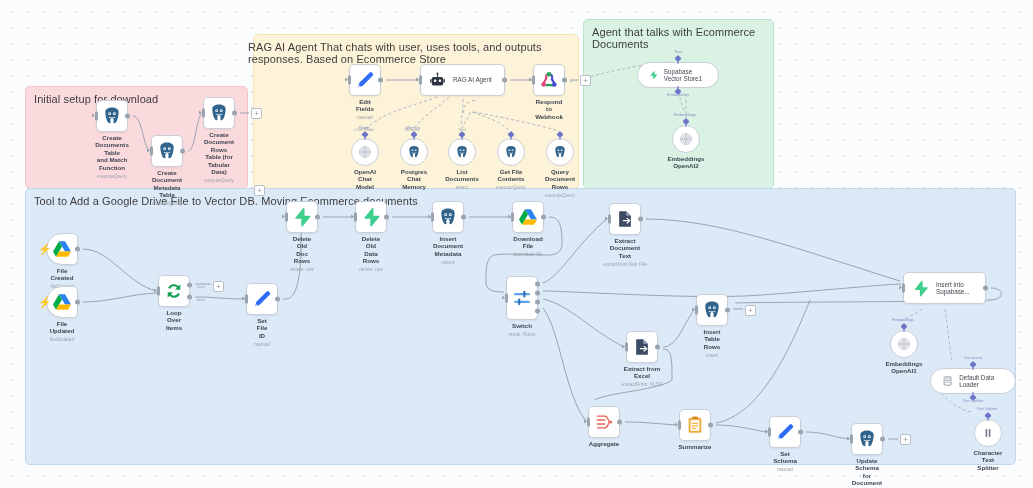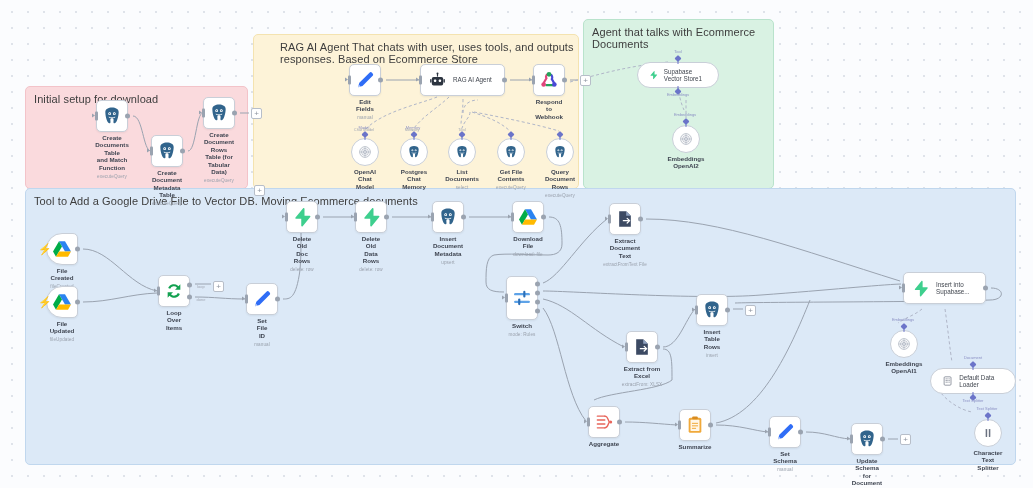--- a/index.html
+++ b/index.html
@@ -122,21 +122,21 @@
 </style>
 </head>
 <body>
 
 <div id="canvas"></div>
 
 <div id="stickies">
     <div class="sticky" style="left: 25px; top: 86px; width: 223px; height: 103px; background: rgb(250, 218, 221); border: 1px solid rgb(243, 195, 201); z-index: 1;"></div>
     <div class="sticky-title" style="left: 34px; top: 93px; width: 205px; z-index: 3;">Initial setup for download</div>
     <div class="sticky" style="left: 253px; top: 34px; width: 326px; height: 155px; background: rgb(253, 243, 216); border: 1px solid rgb(244, 227, 176); z-index: 1;"></div>
-    <div class="sticky-title" style="left: 280px; top: 41px; width: 300px; z-index: 3;">RAG AI Agent That chats with user, uses tools, and outputs responses. Based on Ecommerce Store</div>
+    <div class="sticky-title" style="left: 248px; top: 41px; width: 300px; z-index: 3;">RAG AI Agent That chats with user, uses tools, and outputs responses. Based on Ecommerce Store</div>
     <div class="sticky" style="left: 583px; top: 19px; width: 191px; height: 170px; background: rgb(217, 242, 227); border: 1px solid rgb(185, 227, 204); z-index: 1;"></div>
     <div class="sticky-title" style="left: 592px; top: 26px; width: 173px; z-index: 3;">Agent that talks with Ecommerce Documents</div>
     <div class="sticky" style="left: 25px; top: 188px; width: 991px; height: 277px; background: rgb(220, 233, 247); border: 1px solid rgb(192, 215, 238); z-index: 1;"></div>
     <div class="sticky-title" style="left: 34px; top: 195px; width: 600px; z-index: 3;">Tool to Add a Google Drive File to Vector DB. Moving Ecommerce documents</div>
   </div>
 
 <svg class="wires" viewBox="0 0 1033 488">
 
   <path d="M133,116 C143,116 143,151 151,151"></path>
   <path d="M188,151 C196,151 196,113 203,113"></path>

